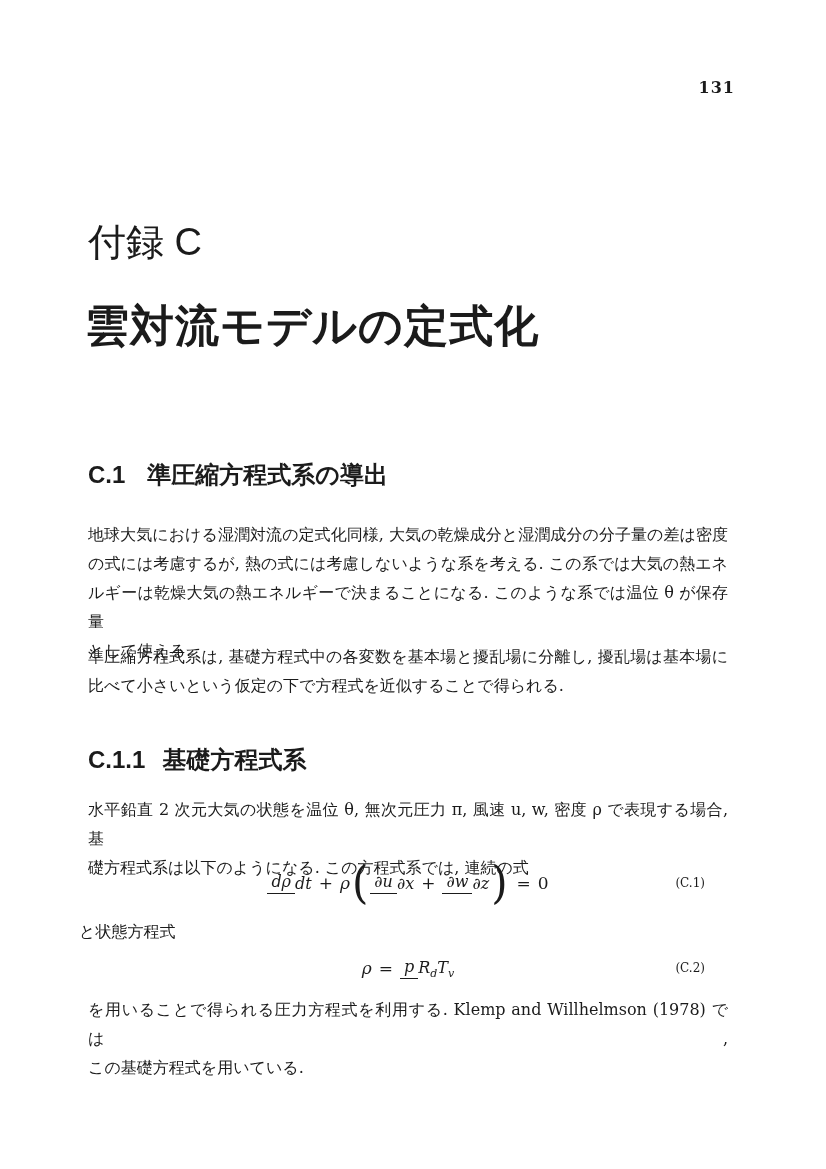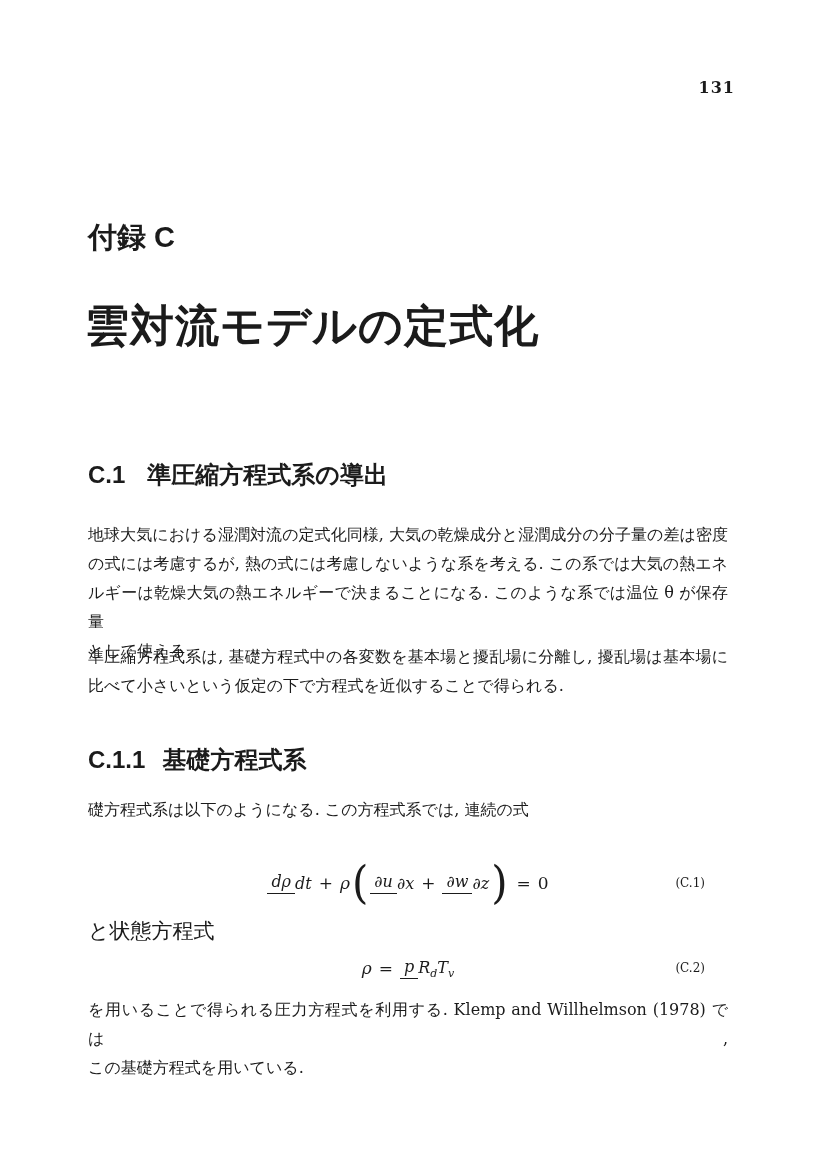--- a/index.html
+++ b/index.html
@@ -14,22 +14,22 @@
   .abs{position:absolute;}
   .page-number{
     top:78px;left:88px;width:647px;
     text-align:right;
     font-size:16px;font-weight:bold;
     letter-spacing:1px;
   }
   .chapter-label{
     top:220px;left:88px;
     font-family:"Liberation Sans","DejaVu Sans",sans-serif;
-    font-weight:700;
-    font-size:29px;line-height:1.2;
+    font-weight:400;
+    font-size:38px;line-height:1.2;
   }
   .chapter-title{
     top:298px;left:85px;
     font-family:"Liberation Sans","DejaVu Sans",sans-serif;
     font-weight:700;
     font-size:44px;line-height:1.25;
     letter-spacing:1px;
   }
   .section-heading{
     top:459px;left:88px;
@@ -49,22 +49,22 @@
     left:88px;width:640px;
     font-size:16px;line-height:29px;
   }
   .para .tline{white-space:nowrap;}
   .para .tline.fill{
     white-space:normal;
     text-align:justify;
     text-align-last:justify;
   }
   .lead-line{
-    left:88px;width:640px;
-    font-size:21px;line-height:29px;
+    left:79px;width:640px;
+    font-size:16px;line-height:29px;
   }
   
   .equation{
     left:88px;width:640px;
     display:flex;align-items:center;justify-content:center;
     font-size:17px;
     font-family:"DejaVu Serif","Liberation Serif",serif;
   }
   .eq1{top:853px;height:60px;}
   .eq2{top:940px;height:56px;}
@@ -116,20 +116,21 @@
       <div class="tline fill">の式には考慮するが, 熱の式には考慮しないような系を考える. この系では大気の熱エネ</div>
       <div class="tline fill">ルギーは乾燥大気の熱エネルギーで決まることになる. このような系では温位 θ が保存量</div>
       <div class="tline">として使える.</div>
     </div>
 
   <div class="abs subsection-heading">
     <span class="sec-num">C.1.1</span><span>基礎方程式系</span>
   </div>
 
   <div class="abs para" style="top:795px">
+      <div class="tline fill">水平鉛直 2 次元大気の状態を温位 θ, 無次元圧力 π, 風速 u, w, 密度 ρ で表現する場合, 基</div>
       <div class="tline">礎方程式系は以下のようになる. この方程式系では, 連続の式</div>
     </div>
 
   <div class="abs equation eq1">
     <span class="eq-body">
       <span class="frac">
         <span class="fnum">dρ</span>
         <span class="fden">dt</span>
       </span>
       <span class="mop">+</span>

